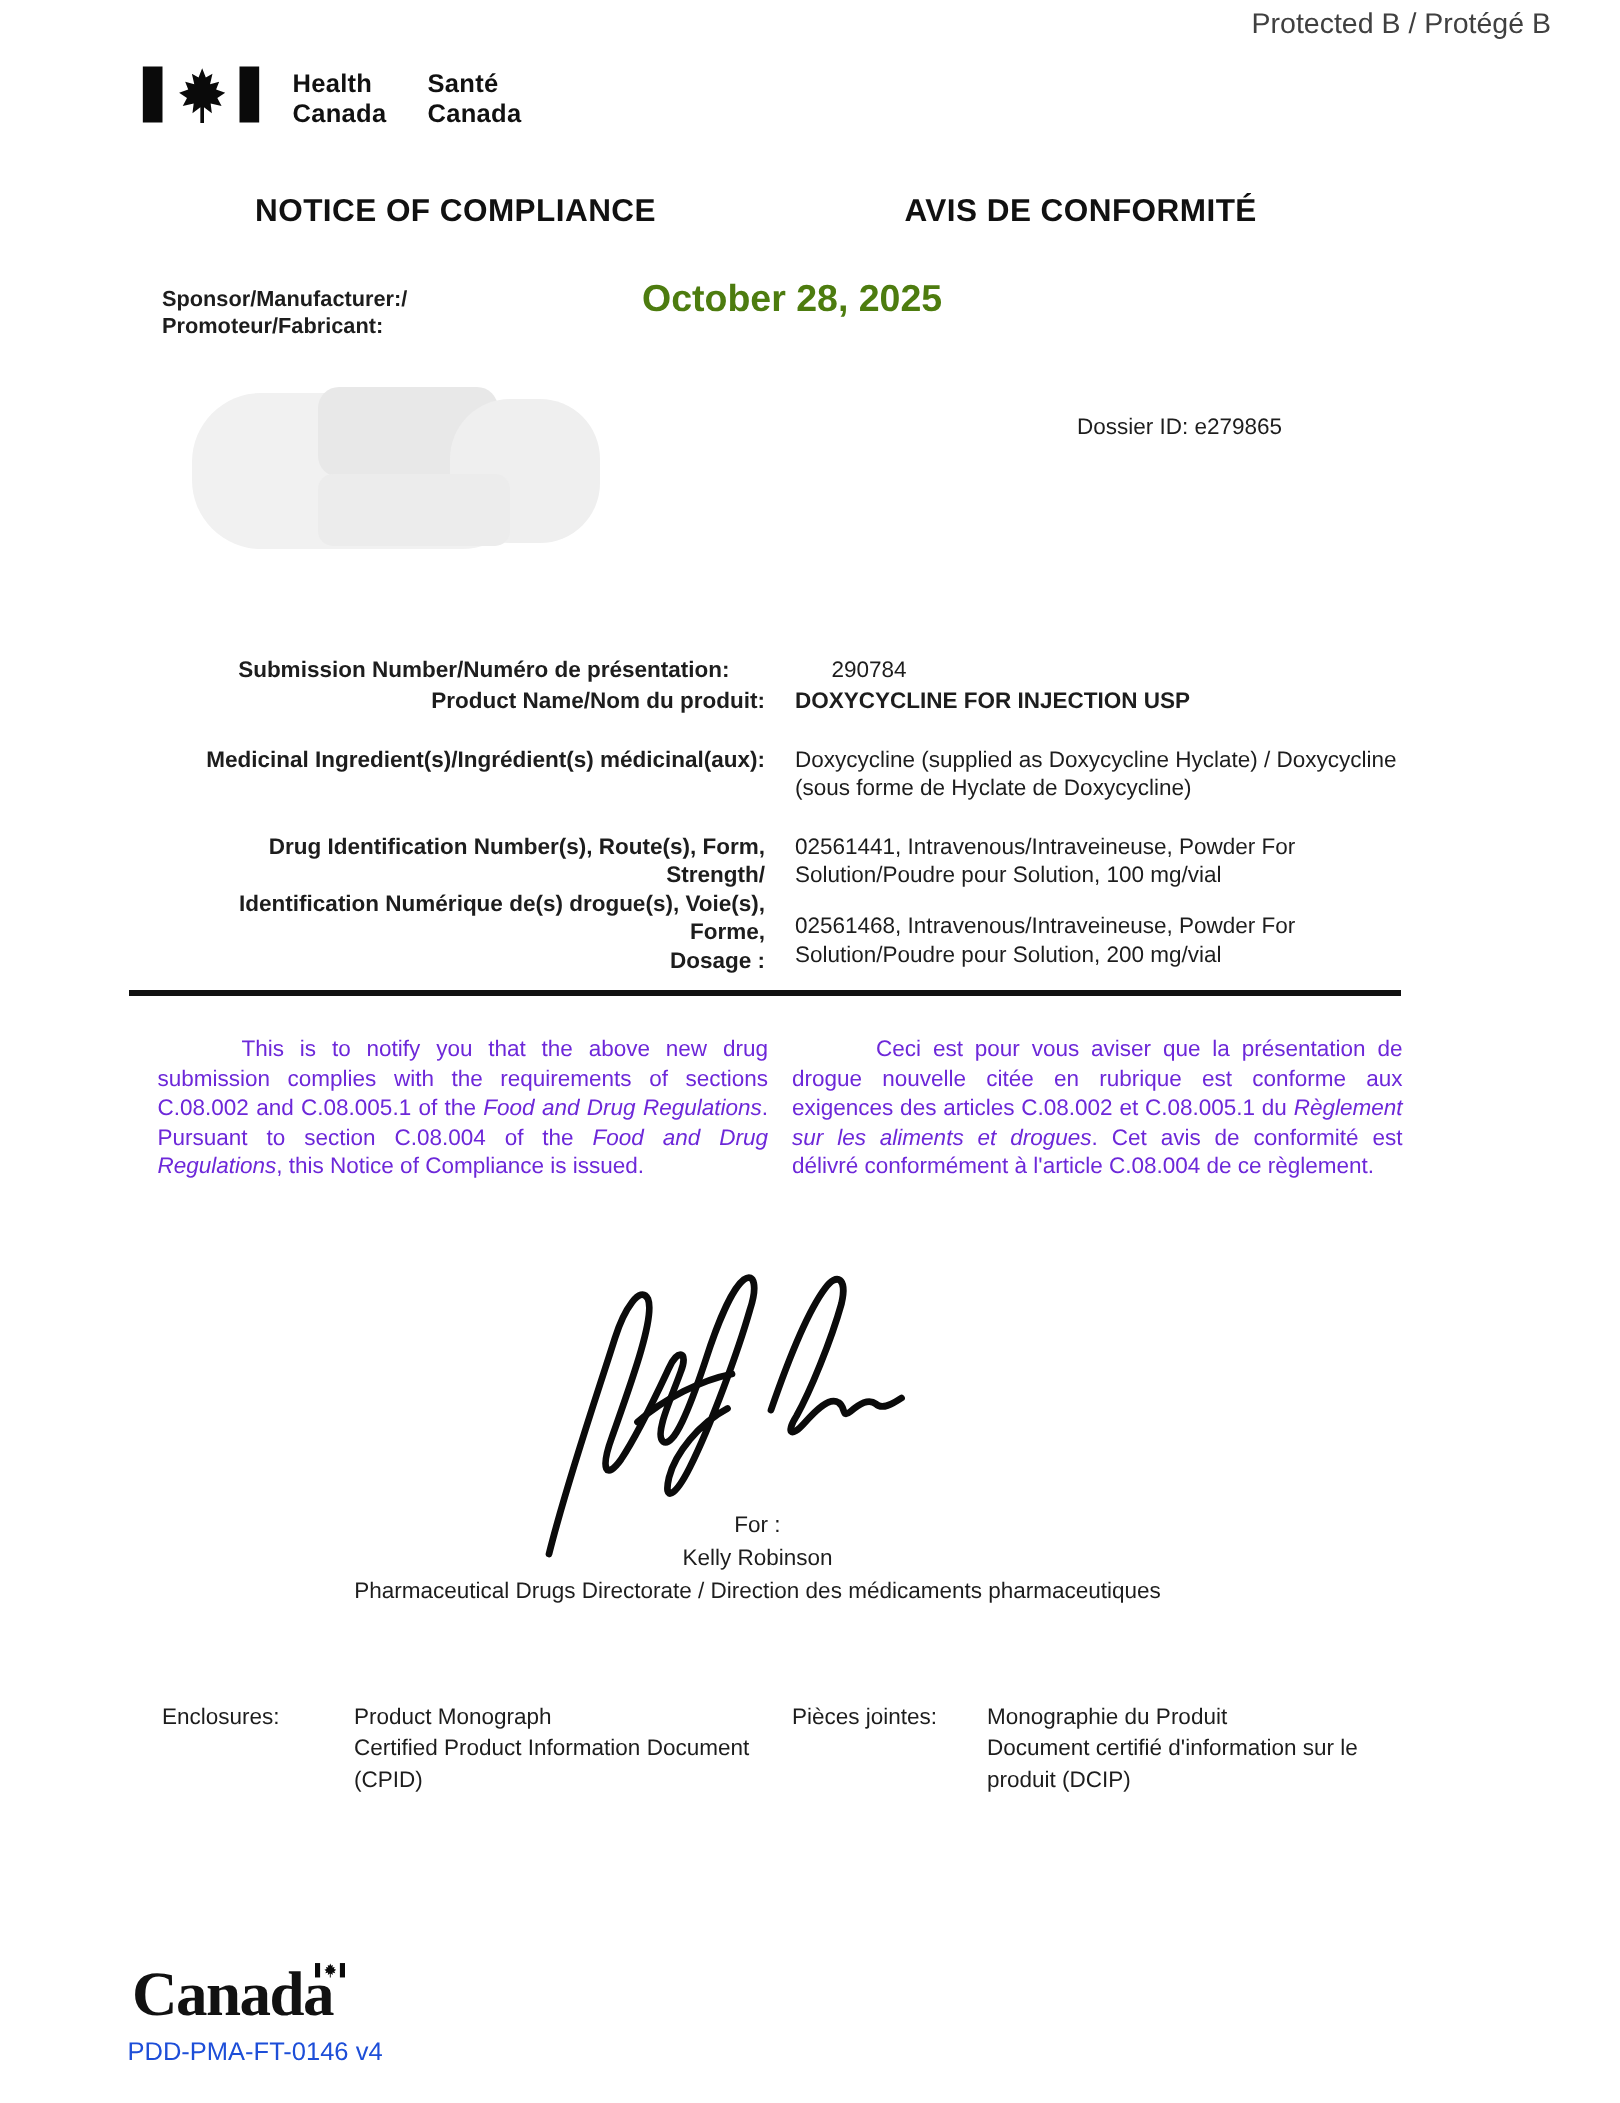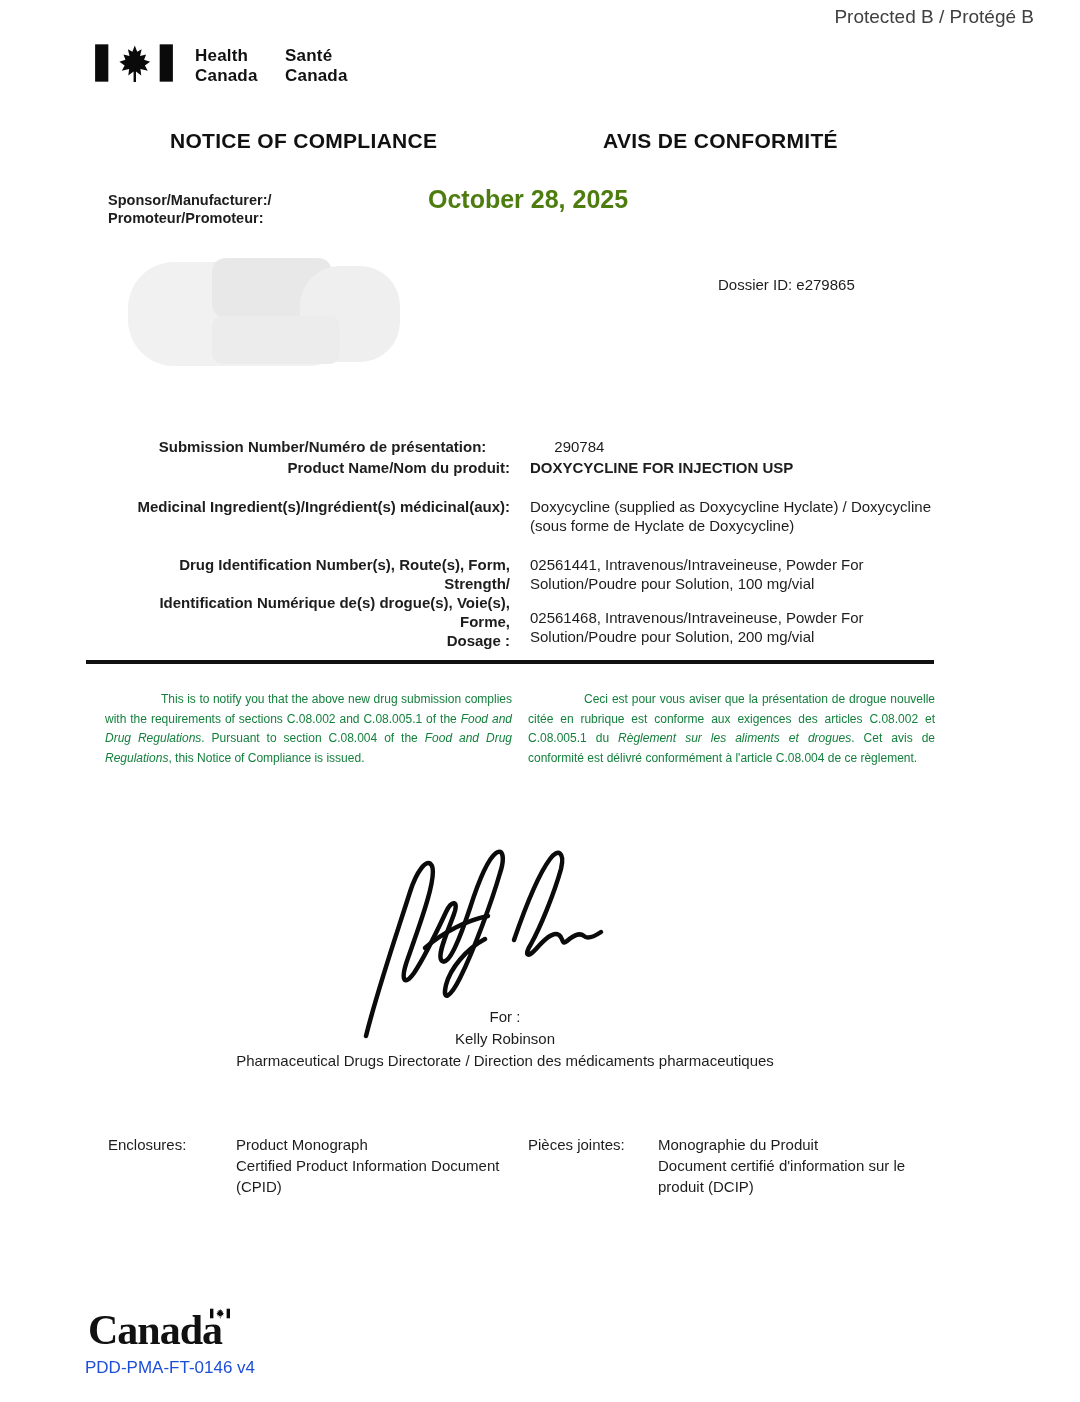--- a/index.html
+++ b/index.html
@@ -41,22 +41,22 @@
   
   .field-row { left:110px; width:830px; display:flex; }
   .flabel { width:400px; text-align:right; font-weight:bold; font-size:15px; line-height:19px; }
   .fvalue { margin-left:20px; width:410px; font-size:15px; line-height:19px; }
   .fvalue.bold { font-weight:bold; }
   .din-p2 { margin-top:15px; }
 
   .rule { left:86px; top:660px; width:848px; height:4px; background:#111; }
 
   
-  .body-col { top:690px; width:407px; font-size:12px; line-height:19.5px;
-              text-align:justify; text-indent:56px; color:#15803d; }
+  .body-col { top:690px; width:407px; font-size:15px; line-height:19.5px;
+              text-align:justify; text-indent:56px; color:#6d28d9; }
   .body-en { left:105px; }
   .body-fr { left:528px; }
 
   
   .sig { left:348px; top:828px; }
 
   .sig-block { left:140px; top:1006px; width:730px; text-align:center;
                font-size:15px; line-height:22px; }
 
   
@@ -93,21 +93,21 @@
   <div class="abs dept dept-fr">
     <div>Santé</div>
     <div>Canada</div>
   </div>
 
   <div class="abs doc-title title-en">NOTICE OF COMPLIANCE</div>
   <div class="abs doc-title title-fr">AVIS DE CONFORMITÉ</div>
 
   <div class="abs sponsor-label">
     <div>Sponsor/Manufacturer:/</div>
-    <div>Promoteur/Promoteur:</div>
+    <div>Promoteur/Fabricant:</div>
   </div>
   <div class="abs noc-date">October 28, 2025</div>
 
   <div>
     <div class="abs redact r1"></div>
     <div class="abs redact r2"></div>
     <div class="abs redact r3"></div>
     <div class="abs redact r4"></div>
   </div>
 

